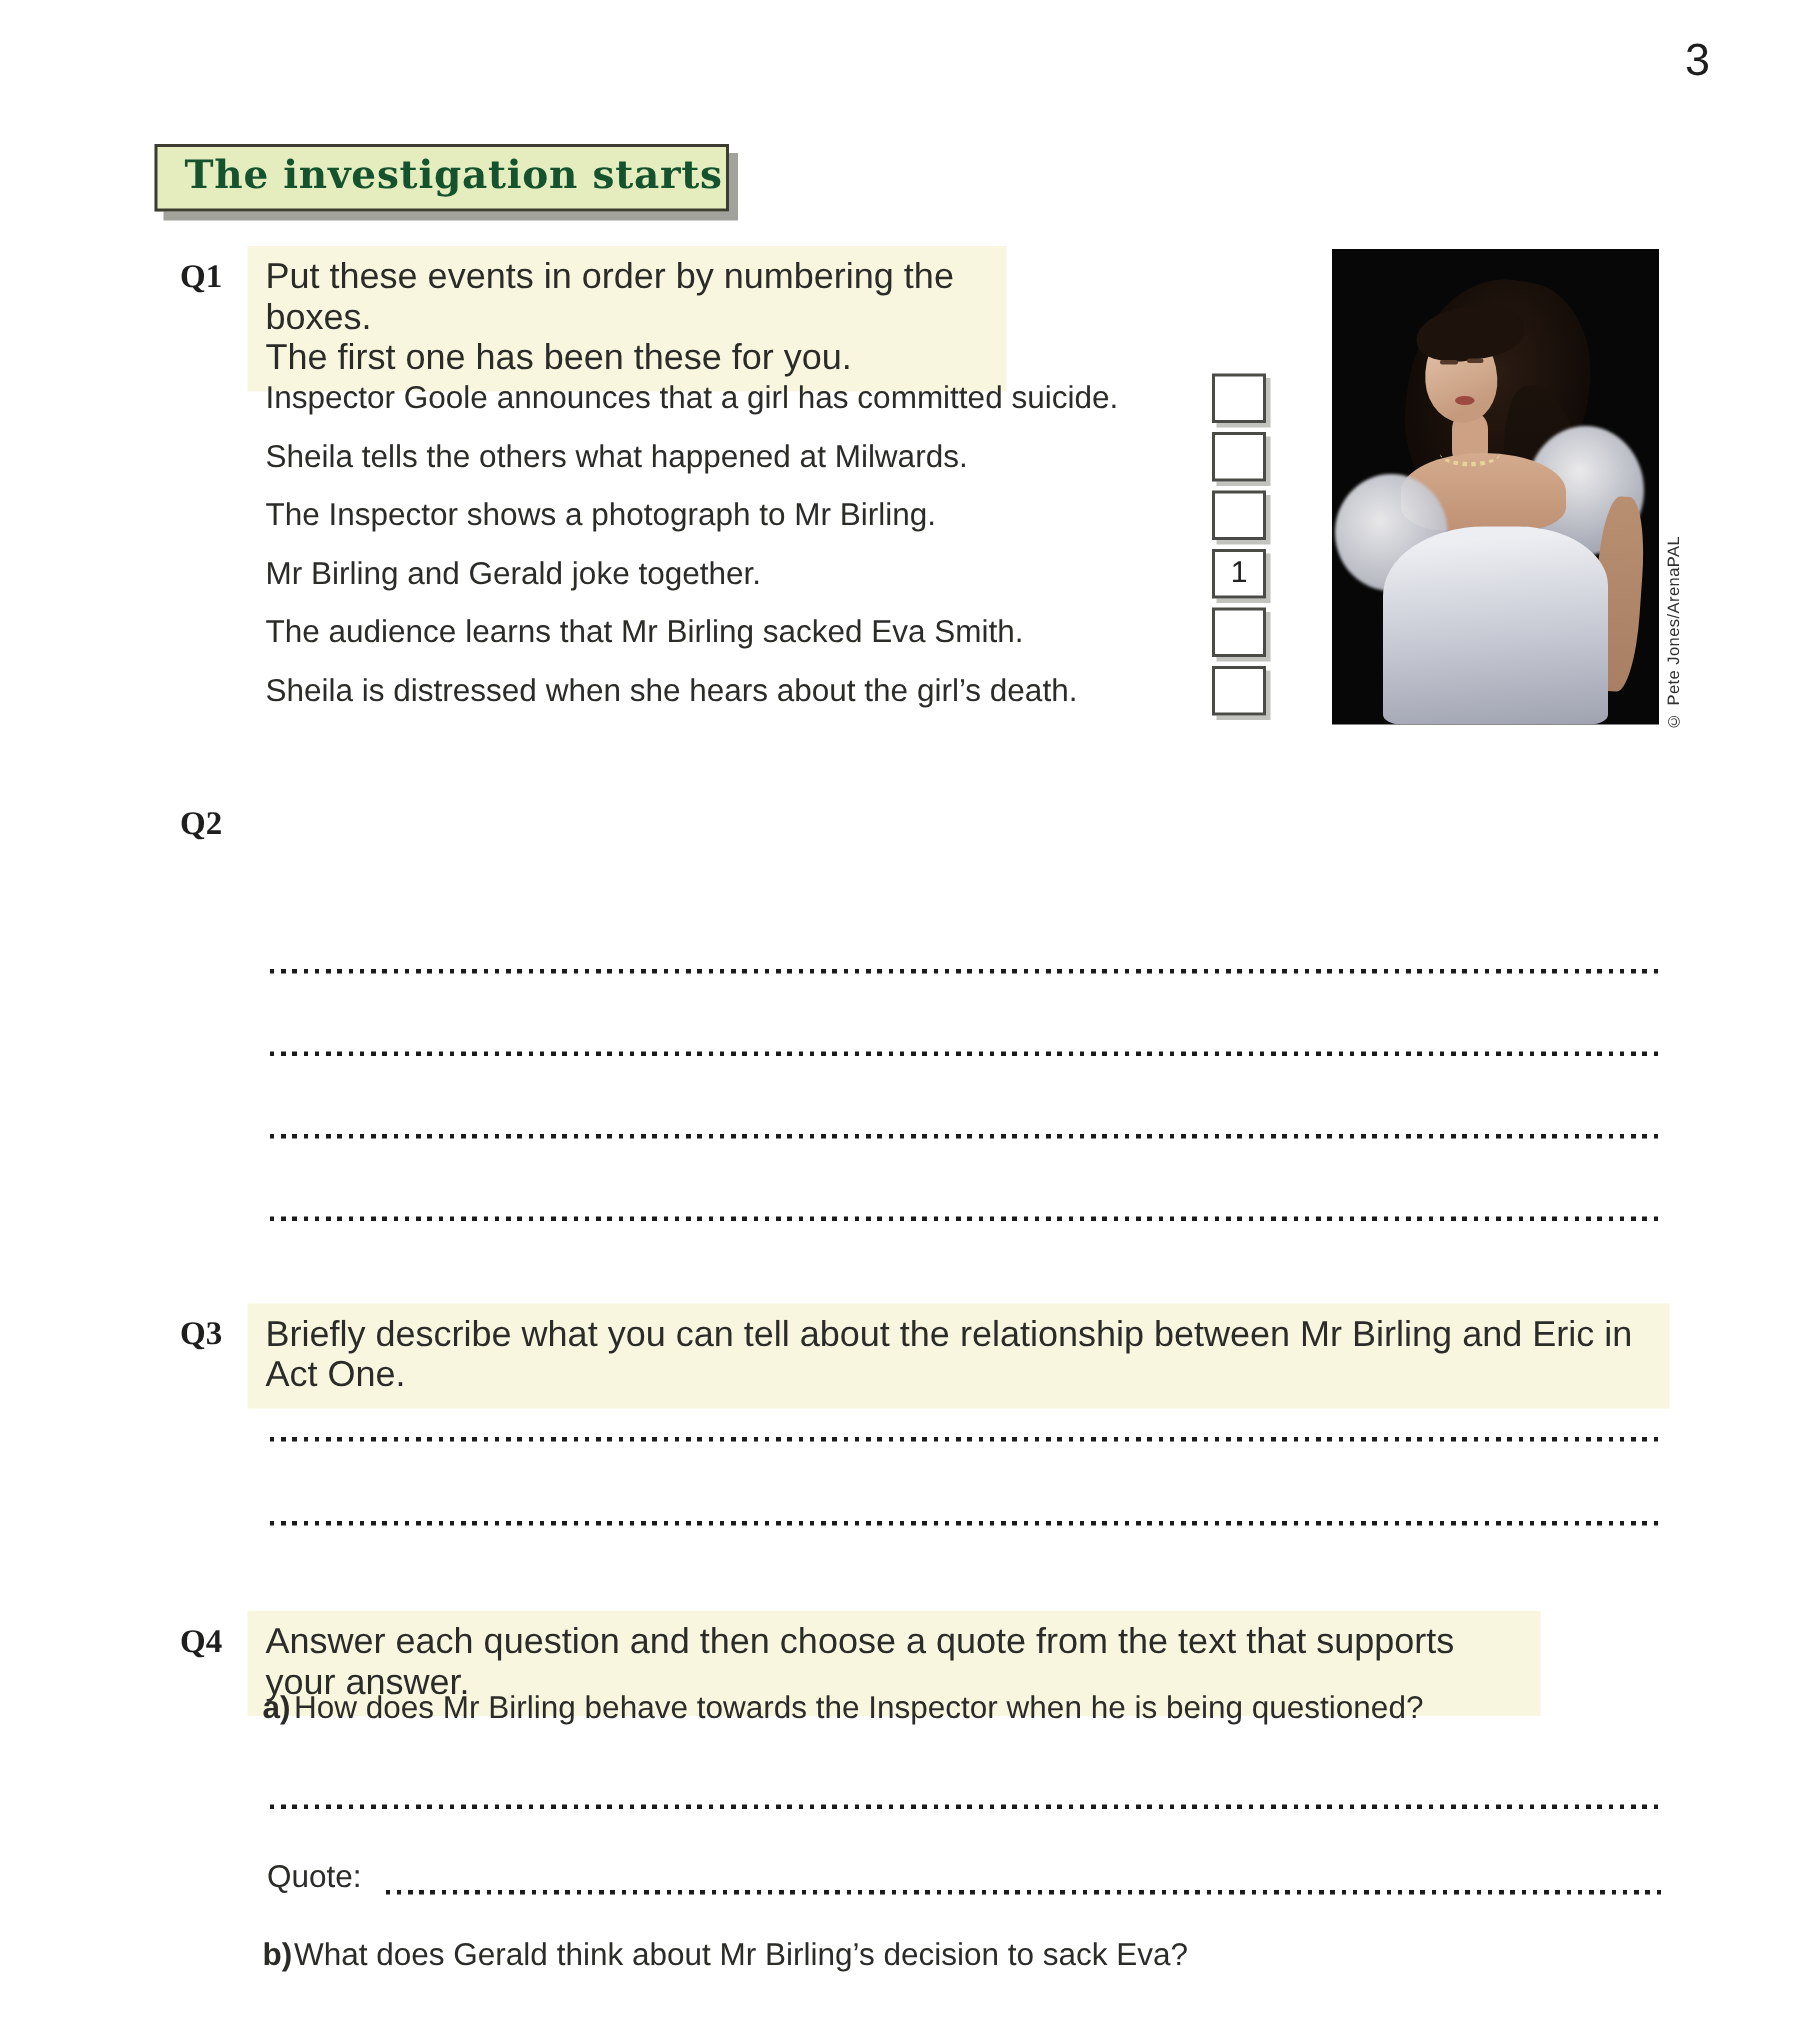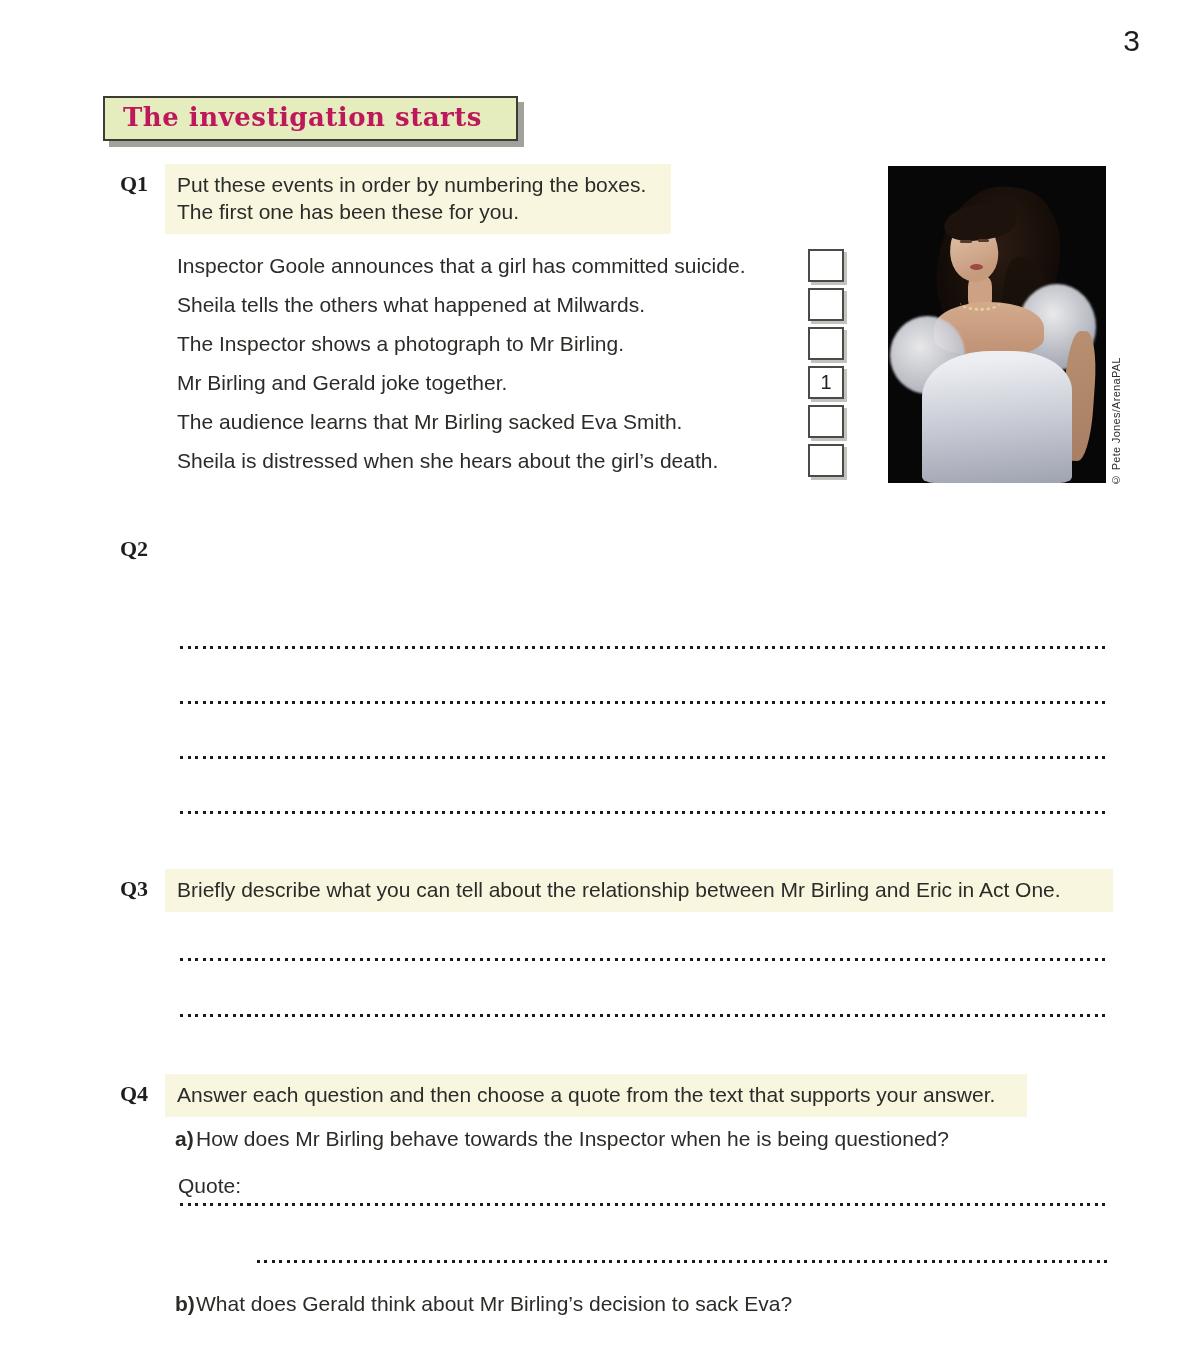--- a/index.html
+++ b/index.html
@@ -1,26 +1,26 @@
 <!DOCTYPE html>
 <html><head>
 <meta charset="utf-8">
 <style>
   html,body{margin:0;padding:0;background:#ffffff;}
   .page{position:relative;width:1200px;height:1358px;background:#ffffff;overflow:hidden;
         font-family:"Liberation Sans",sans-serif;color:#2b2b28;}
   .page-number{position:absolute;top:24px;right:60px;font-size:30px;color:#1d1d1b;}
   .banner{position:absolute;left:103px;top:96px;display:inline-block;
           background:#e5edbf;border:2px solid #3c3c32;box-shadow:6px 6px 0 #a2a29c;
-          padding:4px 34px 7px 18px;font-family:"DejaVu Serif",serif;font-weight:700;
-          font-size:26px;letter-spacing:.5px;color:#be185d;}
+          padding:4px 2px 7px 18px;font-family:"DejaVu Serif",serif;font-weight:700;
+          font-size:26px;letter-spacing:.5px;color:#14532d;}
   .qlabel{position:absolute;left:120px;font-family:Liberation Serif, serif;
           font-weight:700;font-size:22px;color:#1e1e1c;}
   .hl{position:absolute;left:165px;background:#f9f6e0;padding:7px 14px 9px 12px;
-      font-size:21px;line-height:27px;color:#2b2b28;}
+      font-size:24px;line-height:27px;color:#2b2b28;}
   .plain{position:absolute;font-size:21px;line-height:26px;color:#2b2b28;}
   .event{position:absolute;left:177px;font-size:21px;line-height:26px;color:#2b2b28;}
   .obox{position:absolute;left:808px;width:36px;height:33px;box-sizing:border-box;
         background:#ffffff;border:2px solid #4a4a46;box-shadow:3px 3px 0 #c2c2be;
         display:flex;align-items:center;justify-content:center;font-size:20px;color:#222;}
   .dotline{position:absolute;left:180px;width:930px;height:3px;
            background:repeating-linear-gradient(90deg,#1b1b1b 0 3px,transparent 3px 7.5px);}
   .sub-label{position:absolute;left:175px;font-size:21px;font-weight:700;color:#2b2b28;}
   .sub-text{position:absolute;left:196px;font-size:21px;color:#2b2b28;}
   .photo{position:absolute;left:888px;top:166px;width:218px;height:317px;
@@ -118,19 +118,19 @@
   <div class="dotline" style="top:958px"></div>
   <div class="dotline" style="top:1014px"></div>
 
   <div class="qlabel" style="top:1081px">Q4</div>
   <div class="hl" style="top:1074px;width:836px">Answer each question and then choose a quote from the text that supports your answer.</div>
 
   <div class="sub-label" style="top:1127px">a)</div>
   <div class="sub-text" style="top:1127px">How does Mr Birling behave towards the Inspector when he is being questioned?</div>
   <div class="dotline" style="top:1203px"></div>
 
-  <div class="plain" style="left:178px;top:1173px">Quote:</div>
+  <div class="plain" style="left:178px;top:1239px">Quote:</div>
   <div class="dotline" style="left:257px;top:1260px;width:853px"></div>
 
   <div class="sub-label" style="top:1292px">b)</div>
   <div class="sub-text" style="top:1292px">What does Gerald think about Mr Birling’s decision to sack Eva?</div>
 
 </div>
 
 </body></html>

